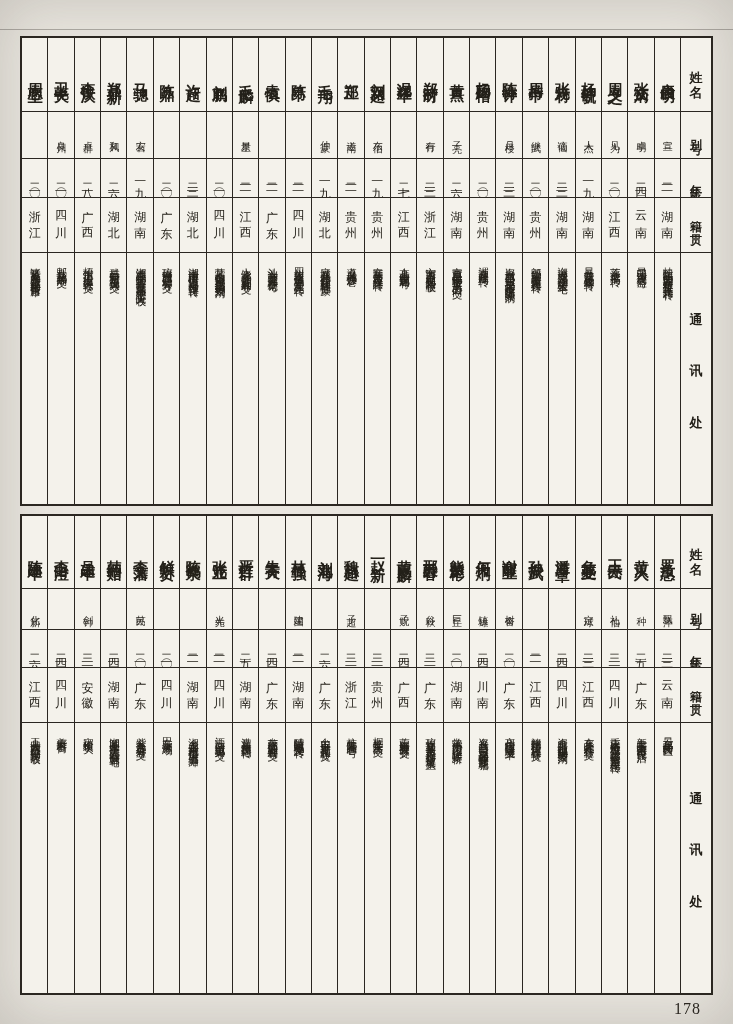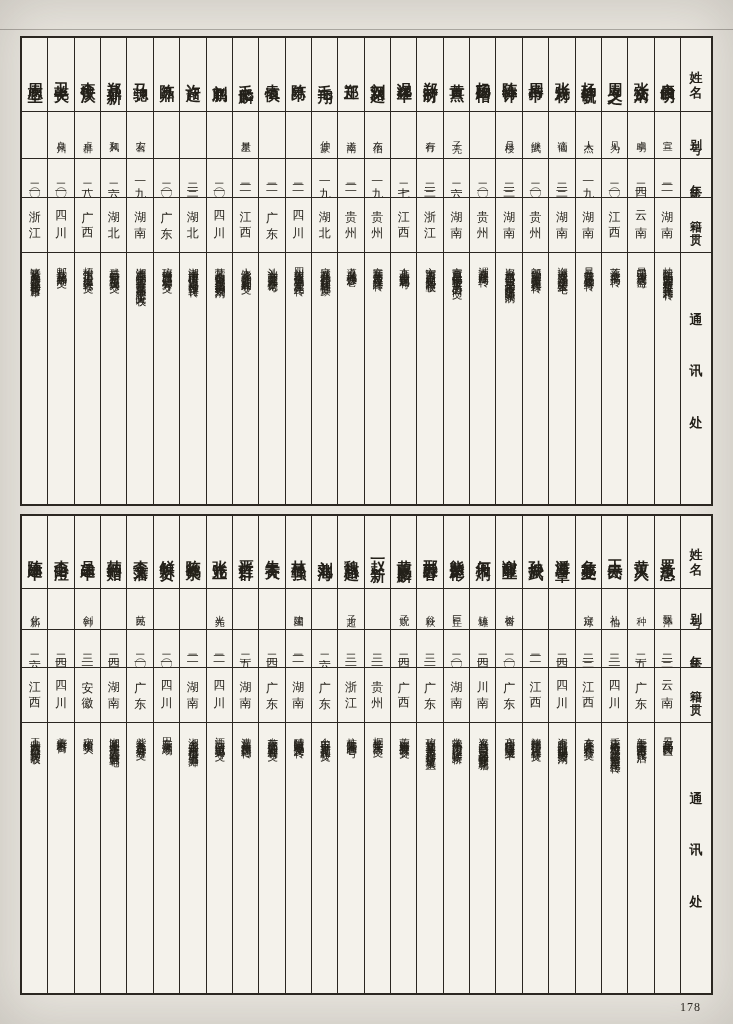--- a/index.html
+++ b/index.html
@@ -59,21 +59,21 @@
   .native{font-size:12px;letter-spacing:16px;margin:3px auto auto;}
   .addr{font-size:10.5px;letter-spacing:1.5px;margin:6px auto auto;max-height:100%;}
   .hdr{font-weight:700;}
   .hdr-name{font-size:13px;letter-spacing:14px;margin:auto;}
   .hdr-alias{font-size:12px;letter-spacing:6px;margin:auto;}
   .hdr-age{font-size:12px;letter-spacing:4px;margin:auto;}
   .hdr-native{font-size:12px;letter-spacing:14px;margin:auto;}
   .hdr-addr{font-size:13px;letter-spacing:52px;margin:auto;}
   .pageno{
     position:absolute;right:32px;top:1000px;
-    font-size:12px;letter-spacing:1px;color:#2b2721;
+    font-size:16px;letter-spacing:1px;color:#2b2721;
     font-family:"Liberation Serif", serif;
   }
 </style>
 </head>
 <body>
 
 <div class="page">
   <div class="scanline-top"></div>
 
   <div class="table-section sec-top">

